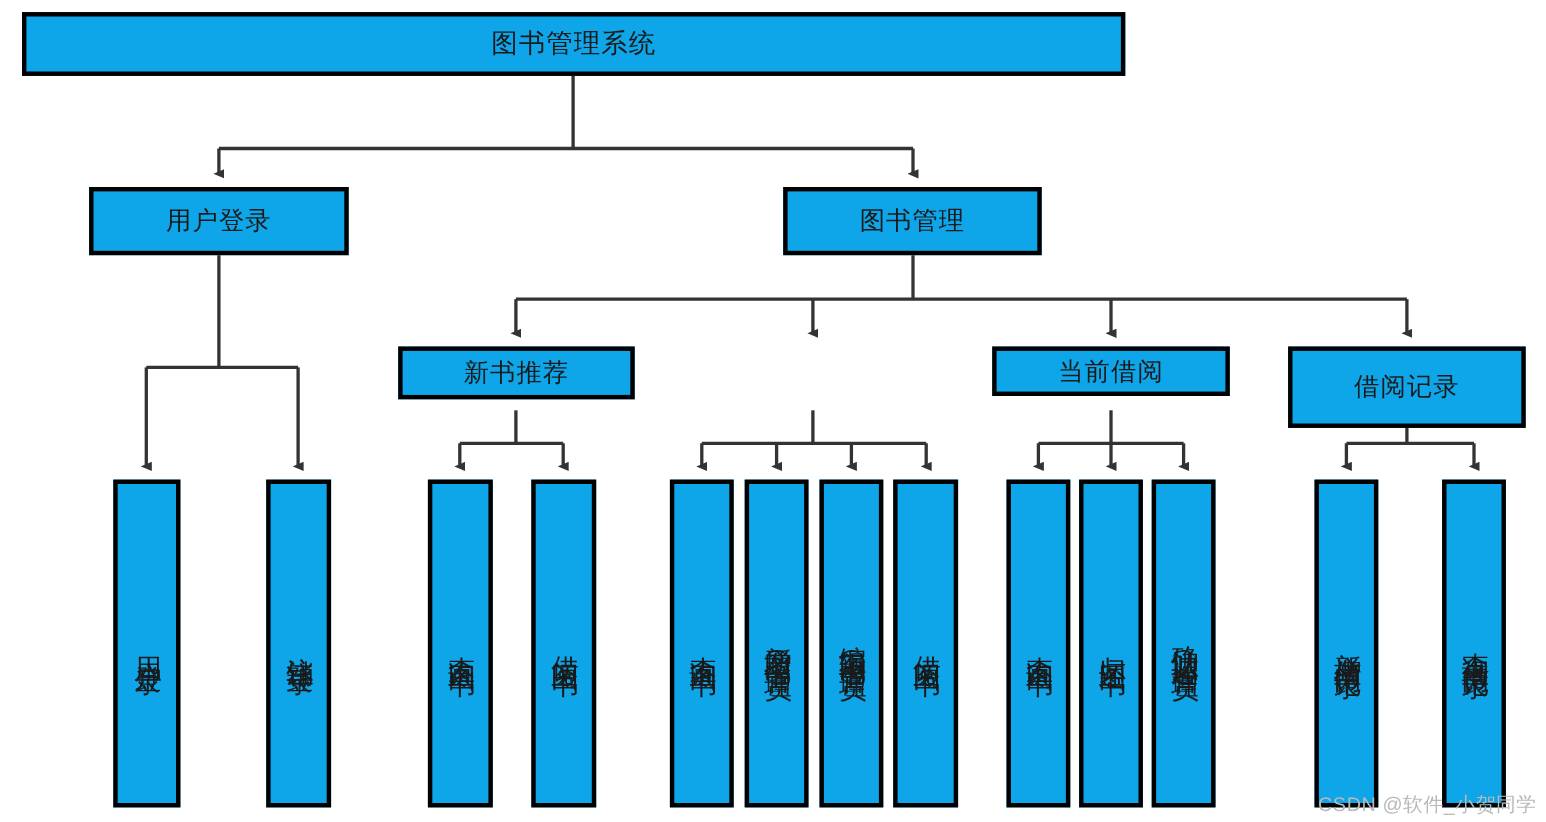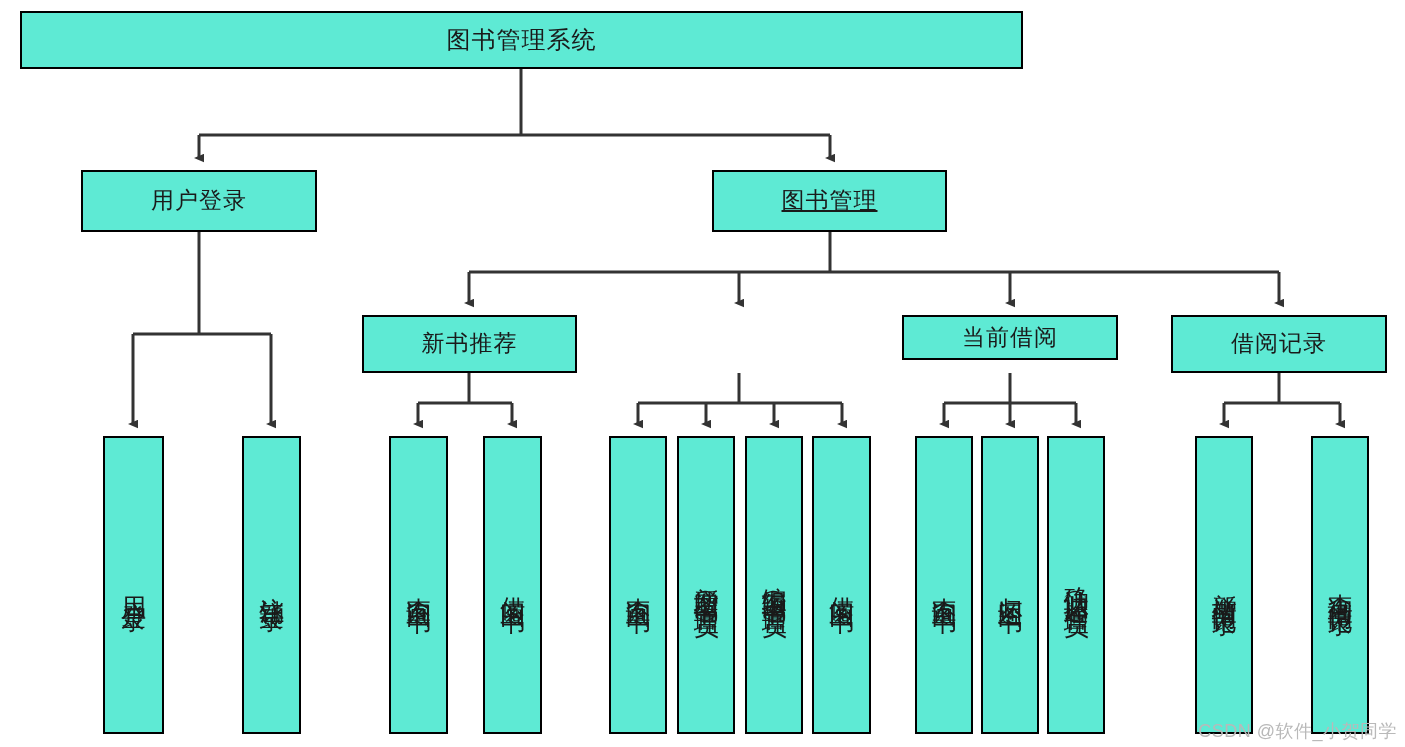--- a/index.html
+++ b/index.html
@@ -19,22 +19,22 @@
     position: absolute;
     left: 0;
     top: 0;
     width: 1405px;
     height: 747px;
     pointer-events: none;
   }
   .node {
     position: absolute;
     box-sizing: border-box;
-    border: 2px solid #000000;
-    background: #5eead4;
+    border: 4px solid #000000;
+    background: #0ea5e9;
     display: flex;
     align-items: center;
     justify-content: center;
     color: #1a1a1a;
   }
   .node.h {
     font-size: 23px;
     letter-spacing: 1px;
     line-height: 1.2;
   }
@@ -118,25 +118,25 @@
       <path d="M1279,373 L1279,403"></path>
       <path d="M1224,403 L1340,403"></path>
       <path d="M1224,403 L1224,424" marker-end="url(#arrow)"></path>
       <path d="M1340,403 L1340,424" marker-end="url(#arrow)"></path>
     </g>
   </svg>
 
   <div class="node h root" style="left:20px; top:11px; width:1003px; height:58px;">图书管理系统</div>
 
   <div class="node h" style="left:81px; top:170px; width:236px; height:62px;">用户登录</div>
-  <div class="node h" style="left:712px; top:170px; width:235px; height:62px;text-decoration:underline;">图书管理</div>
+  <div class="node h" style="left:712px; top:170px; width:235px; height:62px;">图书管理</div>
 
-  <div class="node h" style="left:362px; top:315px; width:215px; height:58px;">新书推荐</div>
+  <div class="node h" style="left:362px; top:315px; width:215px; height:48px;">新书推荐</div>
   <div class="node h" style="left:902px; top:315px; width:216px; height:45px;">当前借阅</div>
-  <div class="node h" style="left:1171px; top:315px; width:216px; height:58px;">借阅记录</div>
+  <div class="node h" style="left:1171px; top:315px; width:216px; height:74px;">借阅记录</div>
 
   <div class="node v" style="left:103px; top:436px; width:61px; height:298px;">
     <span class="vtext">用户登录</span>
   </div>
   <div class="node v" style="left:242px; top:436px; width:59px; height:298px;">
     <span class="vtext">注销登录</span>
   </div>
 
   <div class="node v" style="left:389px; top:436px; width:59px; height:298px;">
     <span class="vtext">查询图书</span>

